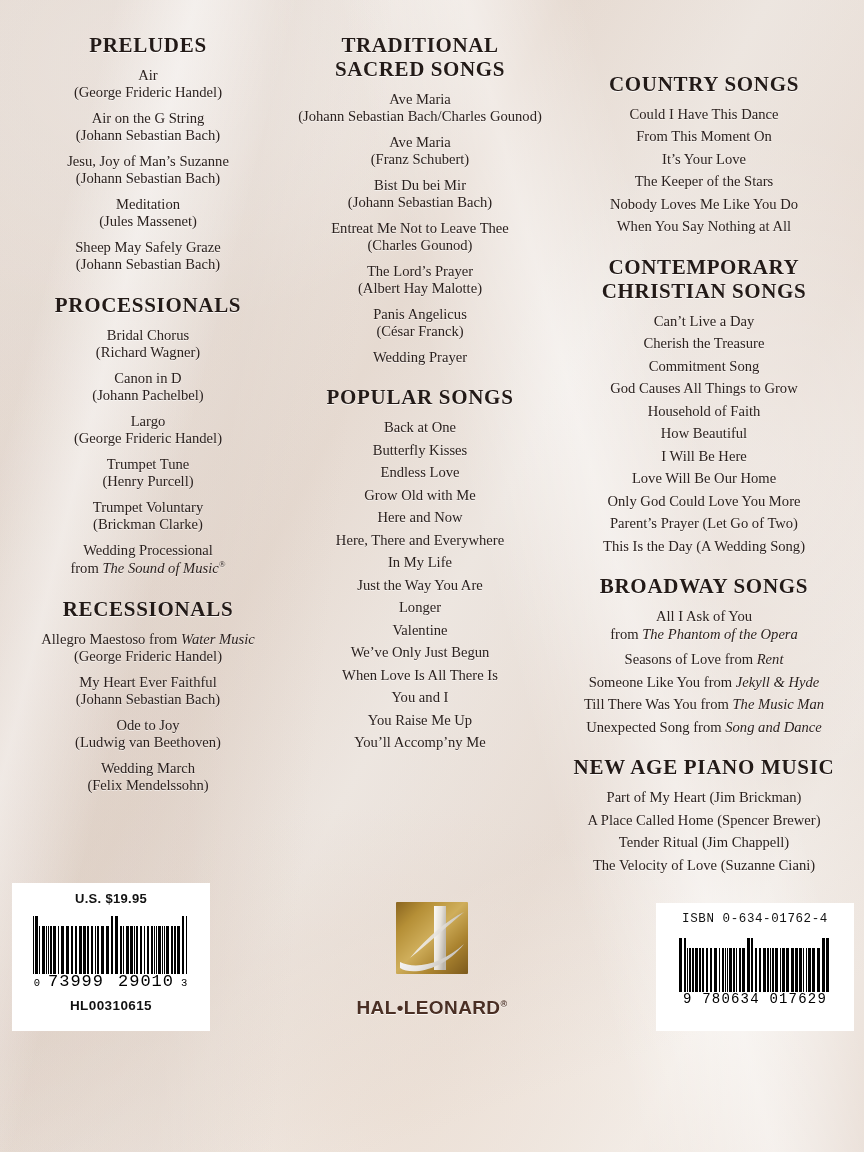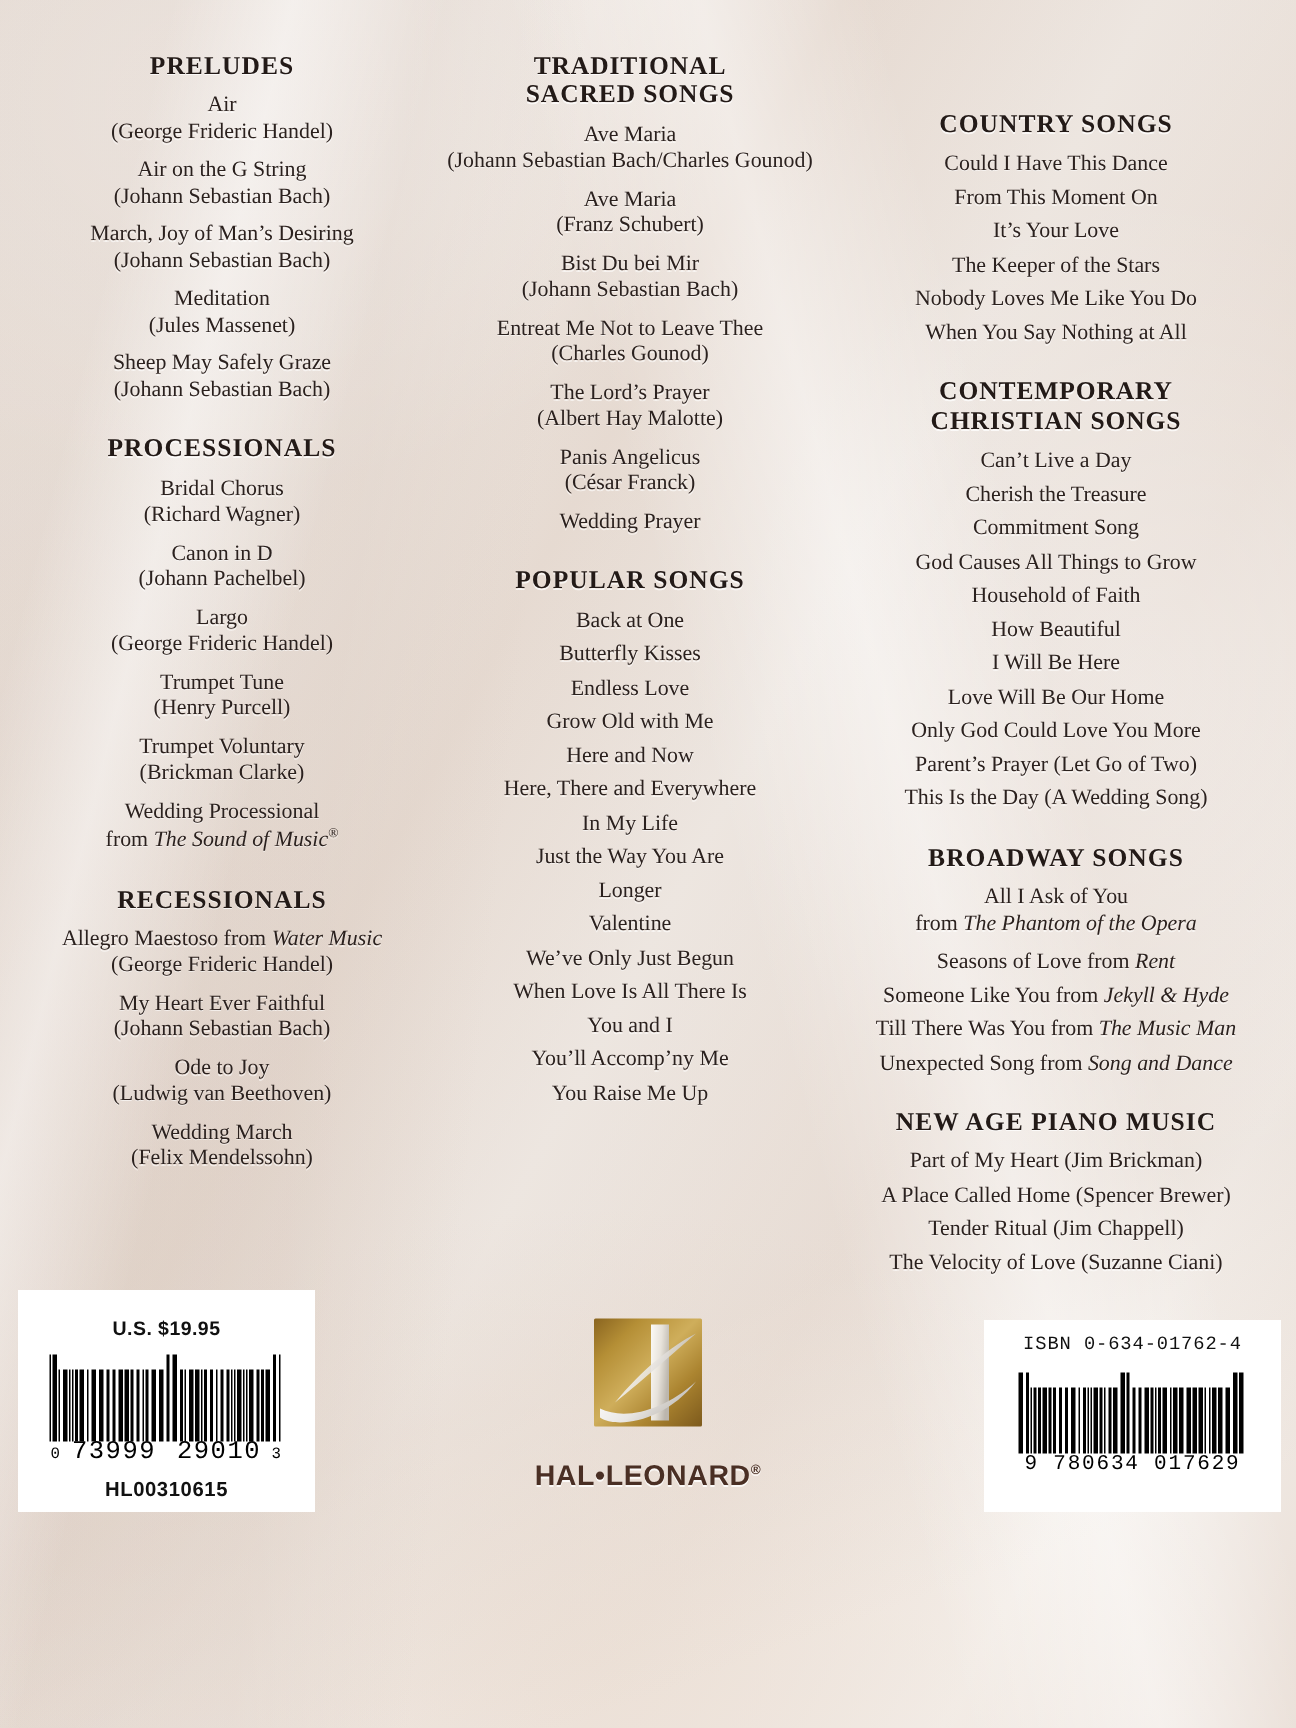--- a/index.html
+++ b/index.html
@@ -74,21 +74,21 @@
   .col-left  { flex: 0 0 268px; }
   .col-mid   { flex: 0 0 276px; }
   .col-right { flex: 0 0 292px; margin-top: 39px; }
 
   .section { margin-bottom: 20px; }
   .section:last-child { margin-bottom: 0; }
 
   .section-title {
     font-family: "Liberation Serif", "DejaVu Serif", serif;
     font-weight: bold;
-    font-size: 17px;
+    font-size: 21px;
     line-height: 1.14;
     letter-spacing: 0.7px;
     color: #231a17;
     margin-bottom: 9px;
     text-shadow: 0 1px 0 rgba(255,255,255,0.75);
   }
   .section-title.two-line { letter-spacing: 0.6px; }
 
   .entry {
     font-size: 14.6px;
@@ -121,21 +121,21 @@
     position: absolute;
     left: 12px;
     bottom: 0;
     width: 198px;
     height: 148px;
     background: #ffffff;
     display: flex;
     flex-direction: column;
     align-items: center;
     justify-content: flex-start;
-    padding-top: 18px;
+    padding-top: 8px;
     box-sizing: border-box;
   }
   .price {
     font-family: "Liberation Sans", sans-serif;
     font-weight: bold;
     font-size: 13px;
     color: #111;
     letter-spacing: 0.3px;
   }
   .isbn-box {
@@ -227,21 +227,21 @@
 
 <div id="cover">
 
 
   <div class="columns">
     <div class="col col-left" id="col-left">
         <div class="section">
           <div class="section-title">PRELUDES</div>
           <div class="entry"><span>Air</span><span class="comp">(George Frideric Handel)</span></div>
           <div class="entry"><span>Air on the G String</span><span class="comp">(Johann Sebastian Bach)</span></div>
-          <div class="entry"><span>March, Joy of Man’s Desiring</span><span class="comp">(Johann Sebastian Bach)</span></div>
+          <div class="entry"><span>Jesu, Joy of Man’s Suzanne</span><span class="comp">(Johann Sebastian Bach)</span></div>
           <div class="entry"><span>Meditation</span><span class="comp">(Jules Massenet)</span></div>
           <div class="entry"><span>Sheep May Safely Graze</span><span class="comp">(Johann Sebastian Bach)</span></div>
         </div>
         <div class="section">
           <div class="section-title">PROCESSIONALS</div>
           <div class="entry"><span>Bridal Chorus</span><span class="comp">(Richard Wagner)</span></div>
           <div class="entry"><span>Canon in D</span><span class="comp">(Johann Pachelbel)</span></div>
           <div class="entry"><span>Largo</span><span class="comp">(George Frideric Handel)</span></div>
           <div class="entry"><span>Trumpet Tune</span><span class="comp">(Henry Purcell)</span></div>
           <div class="entry"><span>Trumpet Voluntary</span><span class="comp">(Brickman Clarke)</span></div>
@@ -277,22 +277,22 @@
           <div class="entry tight"><span>Grow Old with Me</span></div>
           <div class="entry tight"><span>Here and Now</span></div>
           <div class="entry tight"><span>Here, There and Everywhere</span></div>
           <div class="entry tight"><span>In My Life</span></div>
           <div class="entry tight"><span>Just the Way You Are</span></div>
           <div class="entry tight"><span>Longer</span></div>
           <div class="entry tight"><span>Valentine</span></div>
           <div class="entry tight"><span>We’ve Only Just Begun</span></div>
           <div class="entry tight"><span>When Love Is All There Is</span></div>
           <div class="entry tight"><span>You and I</span></div>
+          <div class="entry tight"><span>You Raise Me Up</span></div>
           <div class="entry tight"><span>You’ll Accomp’ny Me</span></div>
-          <div class="entry tight"><span>You Raise Me Up</span></div>
         </div>
       </div>
     <div class="col col-right" id="col-right">
         <div class="section">
           <div class="section-title">COUNTRY SONGS</div>
           <div class="entry tight"><span>Could I Have This Dance</span></div>
           <div class="entry tight"><span>From This Moment On</span></div>
           <div class="entry tight"><span>It’s Your Love</span></div>
           <div class="entry tight"><span>The Keeper of the Stars</span></div>
           <div class="entry tight"><span>Nobody Loves Me Like You Do</span></div>

